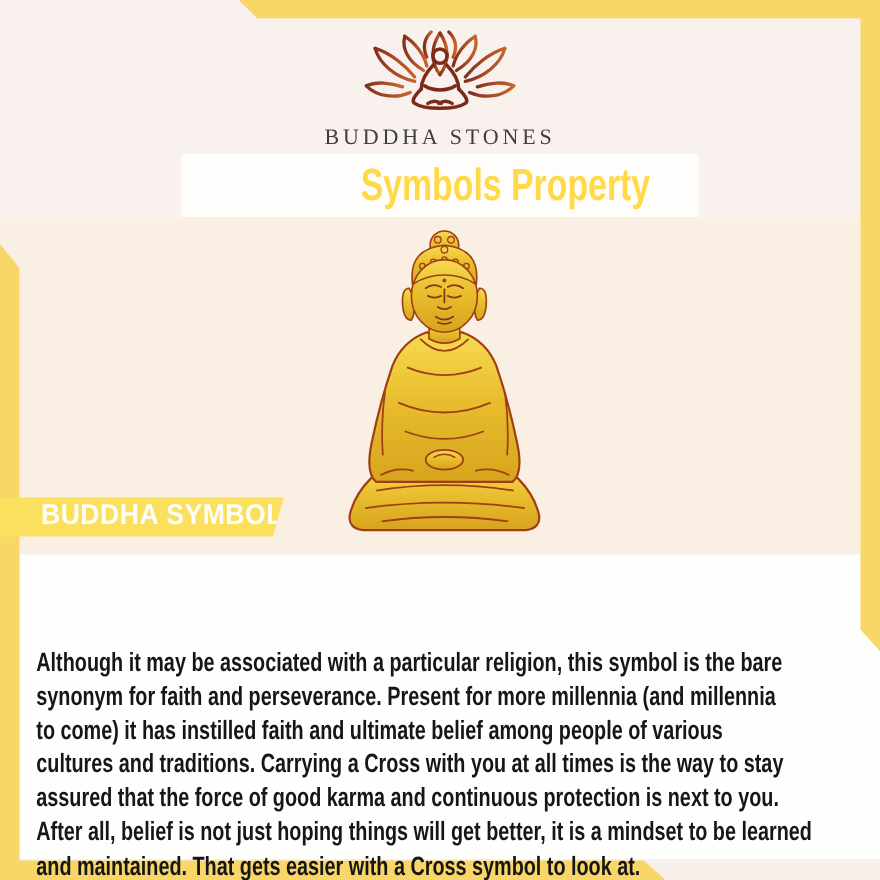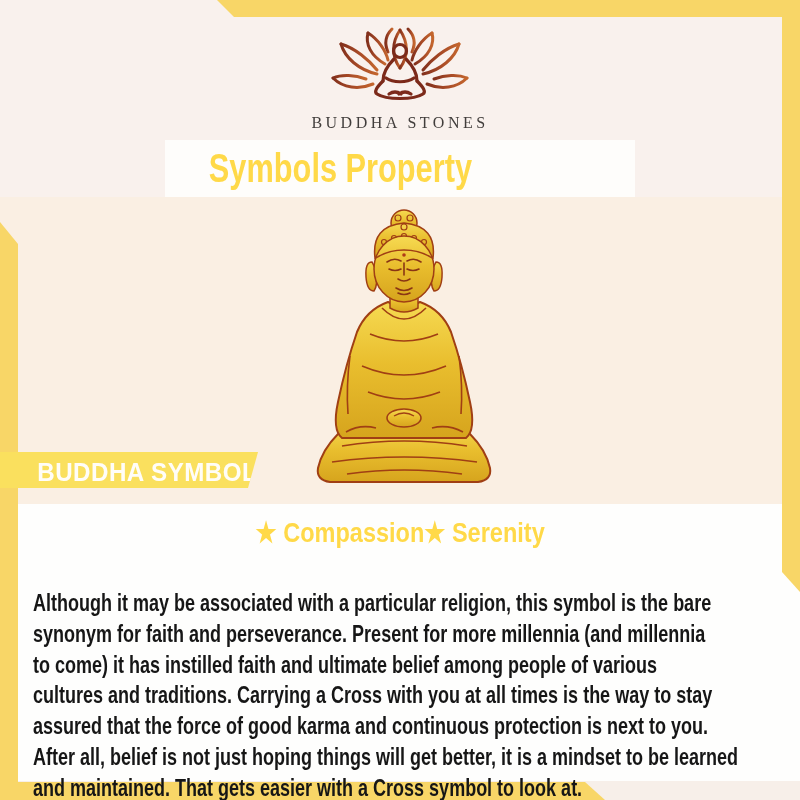--- a/index.html
+++ b/index.html
@@ -19,39 +19,39 @@
   .band-right{left:782px;top:0;width:18px;height:592px;
     clip-path:polygon(0 0,100% 0,100% 100%,0 calc(100% - 20px));}
   .band-left{left:0;top:200px;width:18px;height:600px;
     clip-path:polygon(0 22px,100% 44px,100% 100%,0 100%);}
   .band-bottom{left:0;top:782px;width:605px;height:18px;
     clip-path:polygon(0 0,585px 0,100% 100%,0 100%);}
   
   .logo-wrap{position:absolute;left:0;top:26px;width:800px;text-align:center;}
   .logo-svg{display:block;margin:0 auto;}
   .brand-name{
-    margin-top:4px;font-family:"Liberation Serif",serif;font-size:16px;
+    margin-top:4px;font-family:"Liberation Serif",serif;font-size:20px;
     letter-spacing:3.5px;color:#413D3B;white-space:nowrap;
   }
   
   .title-band{
     position:absolute;left:165px;top:140px;width:470px;height:57px;
-    background:#FEFDFB;display:flex;align-items:center;justify-content:flex-start;
+    background:#FEFDFB;display:flex;align-items:center;justify-content:flex-end;
   }
   .title-text{
     font-size:41px;font-weight:bold;color:#FFD948;white-space:nowrap;
     transform:scaleX(.75);transform-origin:center center;letter-spacing:0;
   }
   
   .buddha-svg{position:absolute;left:302px;top:206px;}
   
   .ribbon{
     position:absolute;left:0;top:452px;width:258px;height:36px;background:#FAE05E;
     clip-path:polygon(0 0,100% 0,calc(100% - 10px) 100%,0 100%);
-    display:flex;align-items:flex-end;
+    display:flex;align-items:flex-start;
   }
   .ribbon-label{
     color:#FFFDF8;font-size:26px;font-weight:bold;letter-spacing:.5px;
     padding-left:40px;white-space:nowrap;transform:scaleX(.93);transform-origin:left center;
   }
   
   .props-line{
     position:absolute;left:0;top:516px;width:800px;text-align:center;
     font-size:28px;font-weight:bold;color:#FFD948;
   }
@@ -182,23 +182,20 @@
     </g>
 
     <ellipse cx="102" cy="212" rx="17" ry="9" fill="url(#gold)" stroke="#A03F14" stroke-width="1.6"></ellipse>
     <path d="M92 210 Q102 204 112 210" fill="none" stroke="#A03F14" stroke-width="1.4"></path>
   </svg>
 
   <div class="ribbon">
     <span class="ribbon-label">BUDDHA SYMBOL</span>
   </div>
 
-  <div class="props-line">
-    <span class="props-inner">★ Compassion★ Serenity</span>
-  </div>
 
   <div class="desc">
       <div class="body-line">Although it may be associated with a particular religion, this symbol is the bare</div>
       <div class="body-line">synonym for faith and perseverance. Present for more millennia (and millennia</div>
       <div class="body-line">to come) it has instilled faith and ultimate belief among people of various</div>
       <div class="body-line">cultures and traditions. Carrying a Cross with you at all times is the way to stay</div>
       <div class="body-line">assured that the force of good karma and continuous protection is next to you.</div>
       <div class="body-line">After all, belief is not just hoping things will get better, it is a mindset to be learned</div>
       <div class="body-line">and maintained. That gets easier with a Cross symbol to look at.</div>
     </div>

